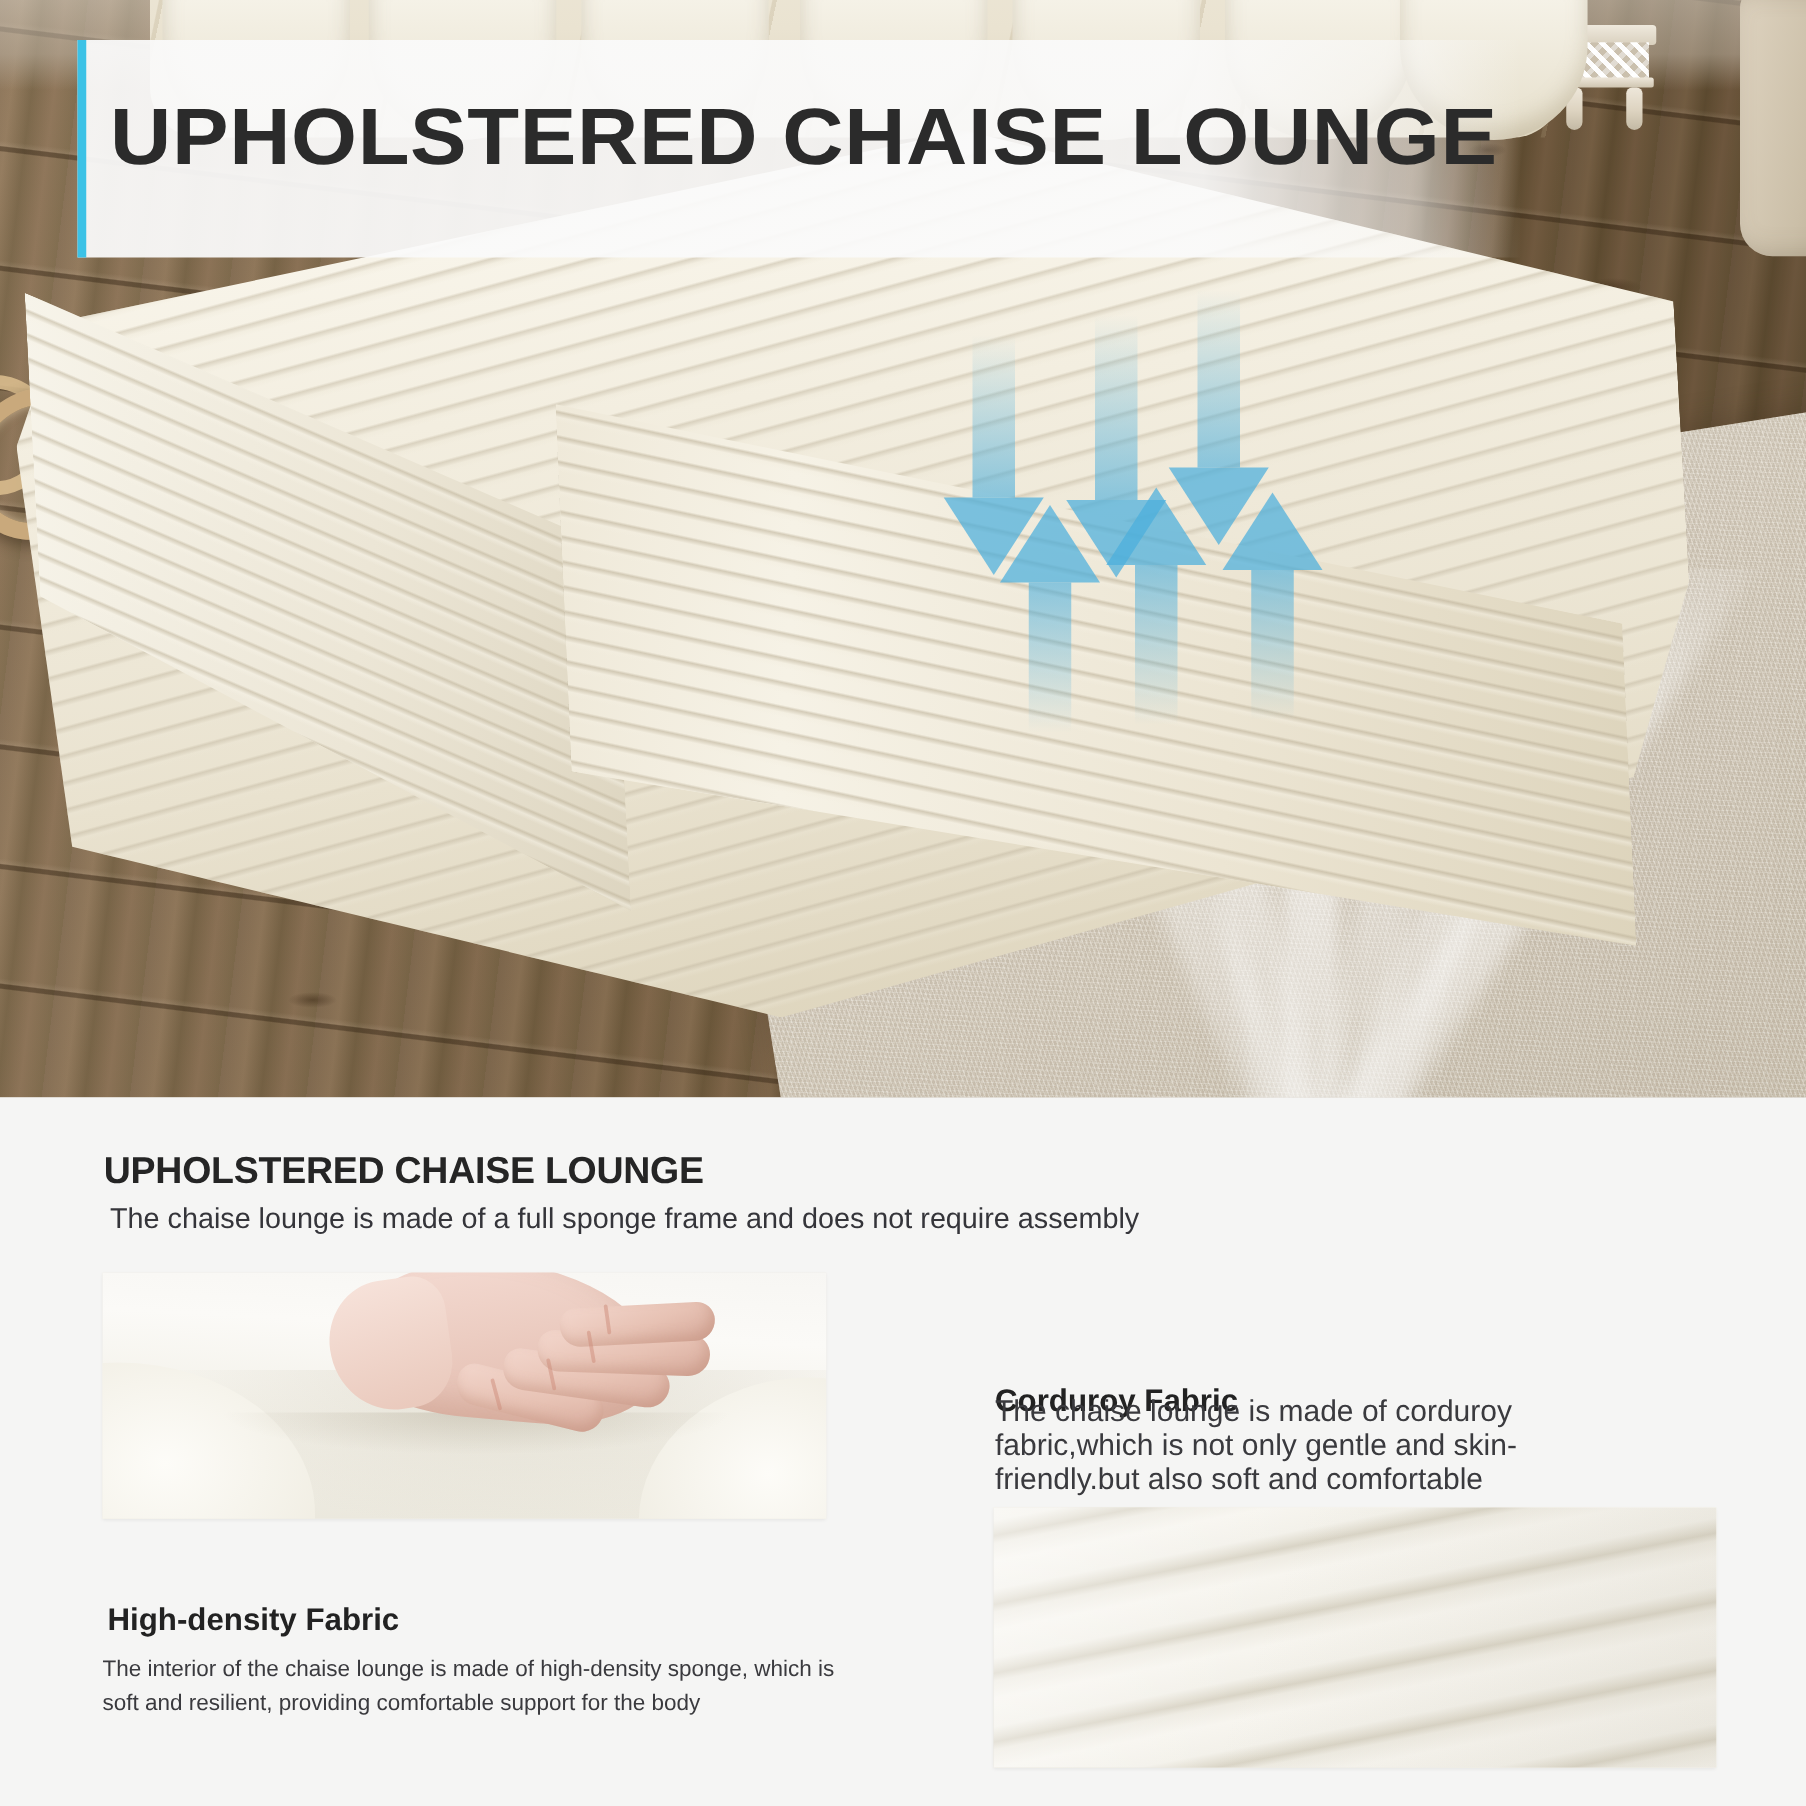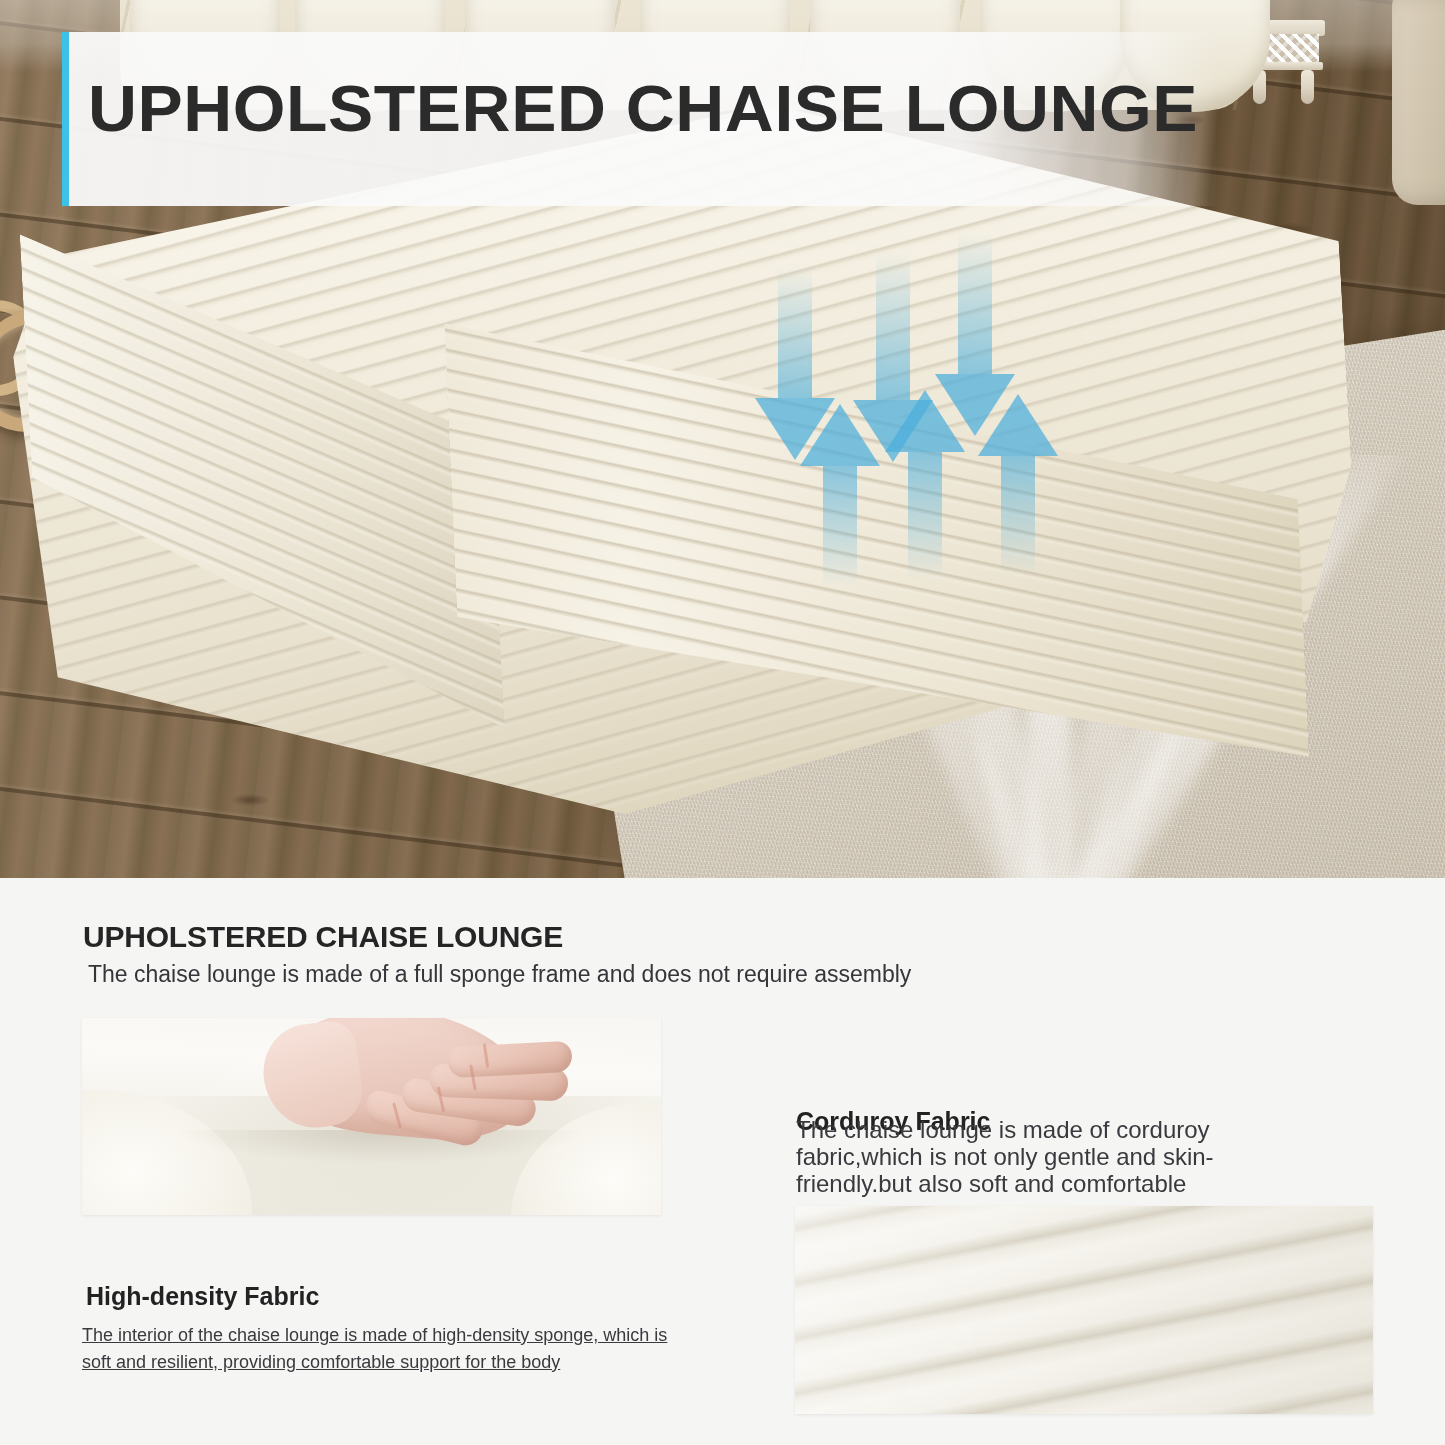--- a/index.html
+++ b/index.html
@@ -331,21 +331,21 @@
     font-size:24px; line-height:27px; color:#3a3a3e;
   }
 
   
   .hd-title {
     position:absolute; left:86px; top:404px;
     font-size:25px; font-weight:bold; color:#222; white-space:nowrap;
   }
   .hd-body {
     position:absolute; left:82px; top:444px; width:590px;
-    font-size:18px; line-height:27px; color:#3a3a3e;text-decoration:underline;
+    font-size:18px; line-height:27px; color:#3a3a3e;
   }
 </style>
 </head>
 <body>
 
 <div id="page">
 
   <div class="hero">
 
     <div class="floor-wood"></div>

